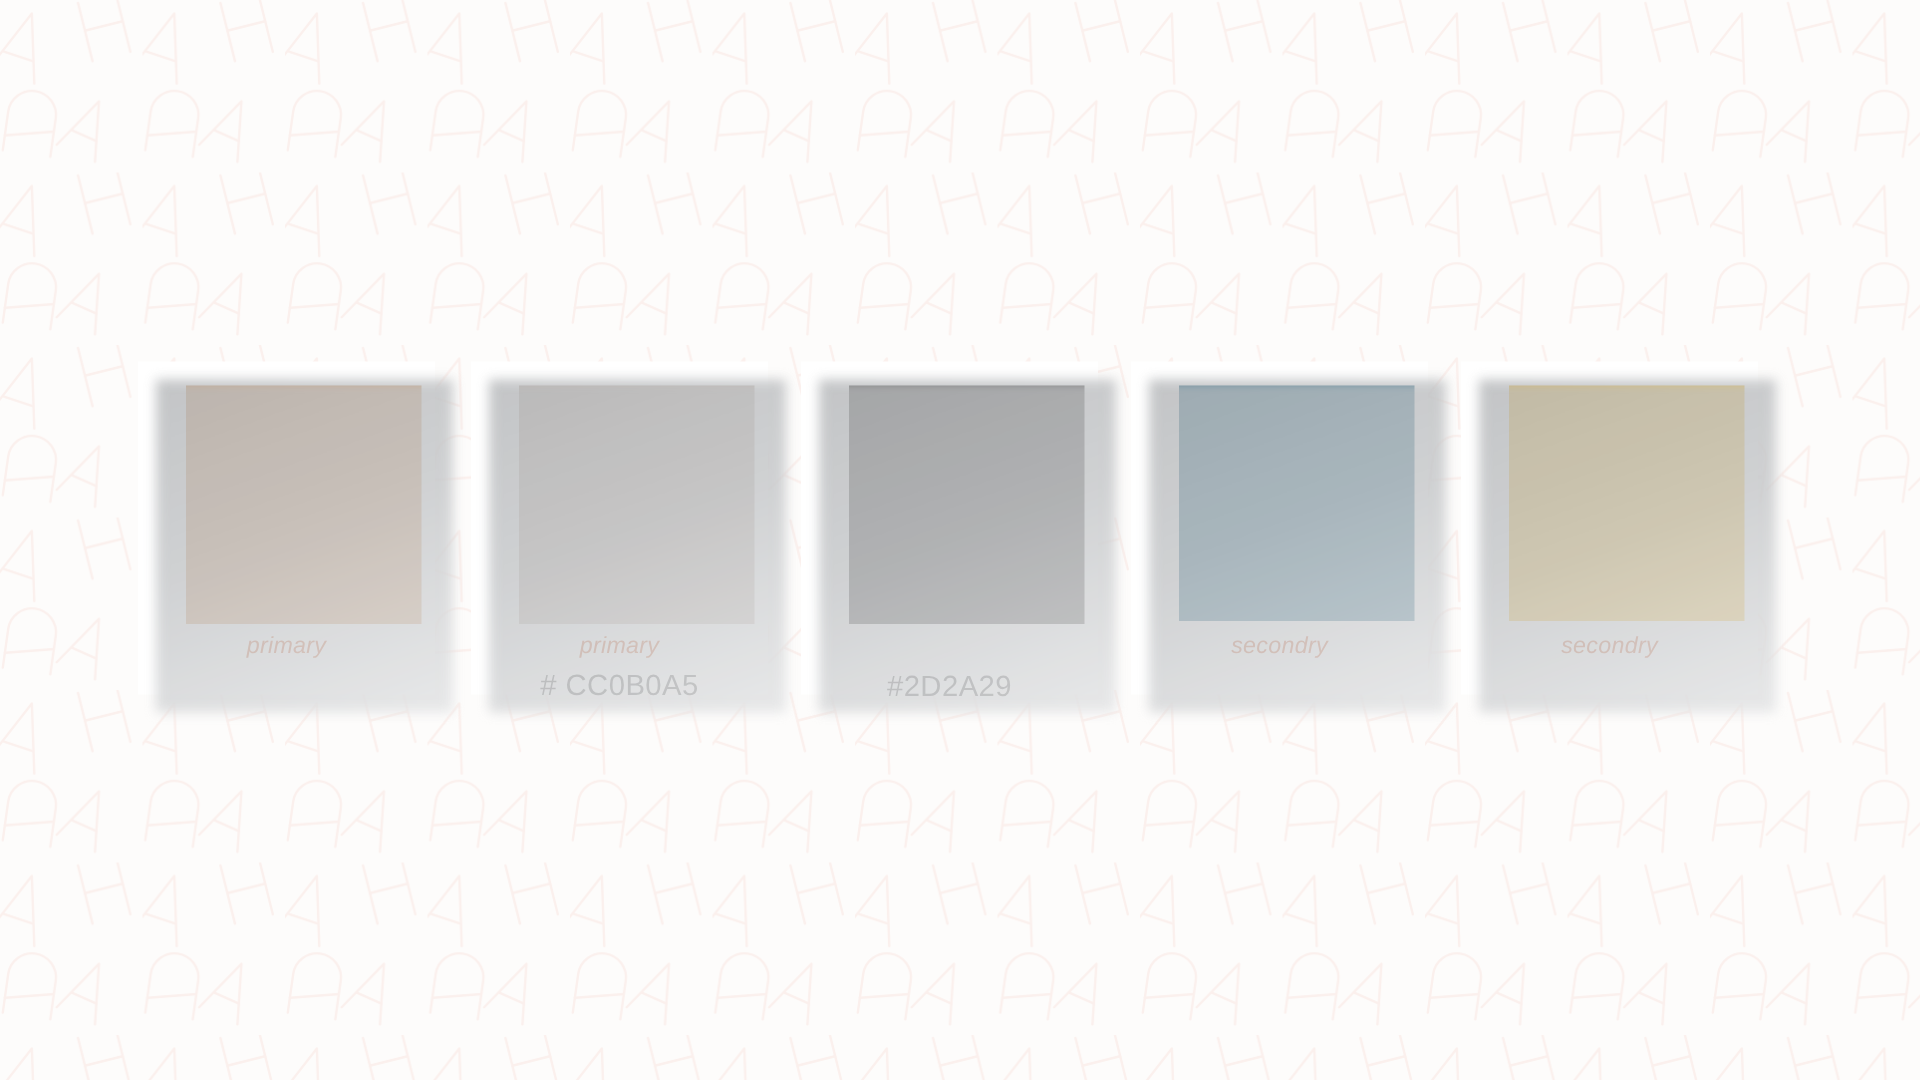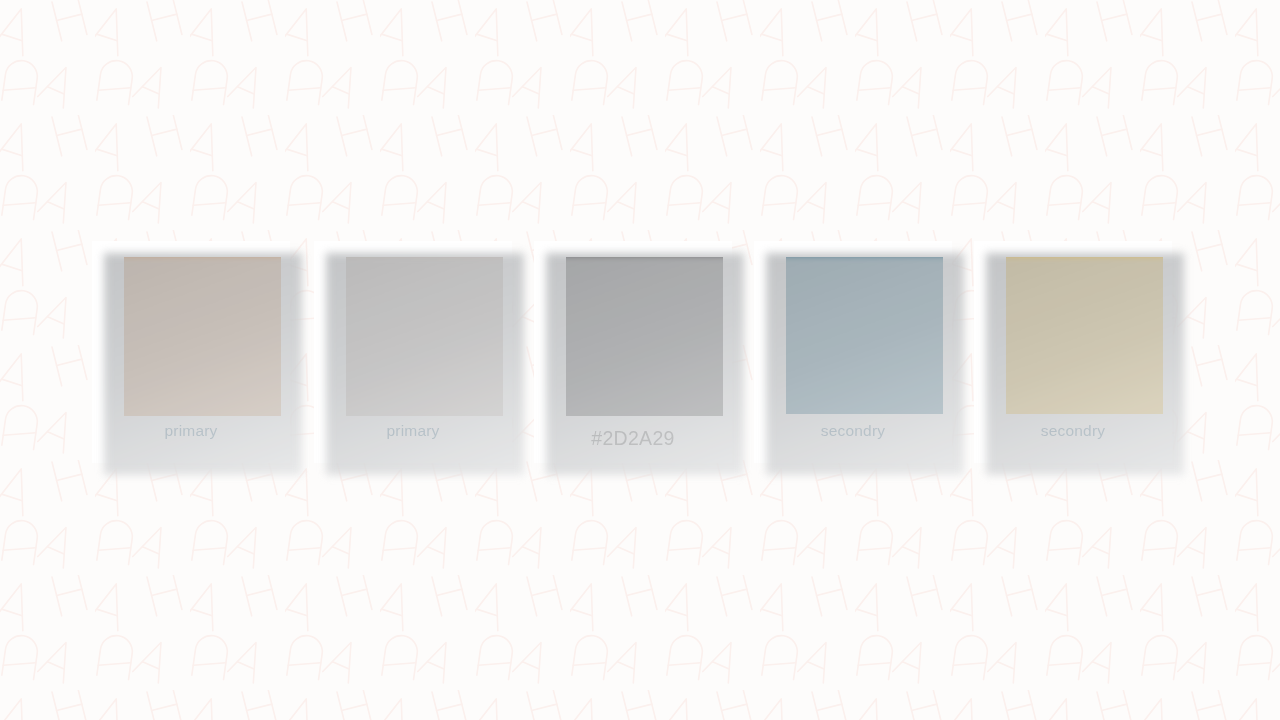--- a/index.html
+++ b/index.html
@@ -60,24 +60,25 @@
   }
   .caption {
     position: absolute;
     left: 0;
     right: 0;
     text-align: center;
   }
   .swatch-label {
     font-size: 15.5px;
     font-weight: 300;
-    color: #0c4a6e;
+    color: #c2410c;
     letter-spacing: .2px;
     line-height: 1;
     white-space: nowrap;
+    font-style: italic;
   }
   .swatch-hex {
     font-size: 19.5px;
     font-weight: 400;
     color: #2f2f2f;
     letter-spacing: .3px;
     line-height: 1;
     white-space: nowrap;
     margin-top: 9px;
   }
@@ -131,29 +132,30 @@
       </div>
     </div>
   </div>
 
   <div class="card-shadow" style="left:326px; top:253px; width:198px; height:222px;"></div>
   <div class="card" style="left:314px; top:241px; width:198px; height:222px;">
     <div class="card-inner">
       <div class="swatch" style="width:157px; height:159px; background:#C0B0A5;"></div>
       <div class="caption" style="top:182px;">
         <div class="swatch-label">primary</div>
+        <div class="swatch-hex"># CC0B0A5</div>
       </div>
     </div>
   </div>
 
   <div class="card-shadow" style="left:546px; top:253px; width:198px; height:222px;"></div>
   <div class="card no-label" style="left:534px; top:241px; width:198px; height:222px;">
     <div class="card-inner">
       <div class="swatch" style="width:157px; height:159px; background:#2D2A29;"></div>
-      <div class="caption" style="top:188px;">
+      <div class="caption" style="top:208px;">
         <div class="swatch-hex">#2D2A29</div>
       </div>
     </div>
   </div>
 
   <div class="card-shadow" style="left:766px; top:253px; width:198px; height:222px;"></div>
   <div class="card" style="left:754px; top:241px; width:198px; height:222px;">
     <div class="card-inner">
       <div class="swatch" style="width:157px; height:157px; background:#004E70;"></div>
       <div class="caption" style="top:182px;">

